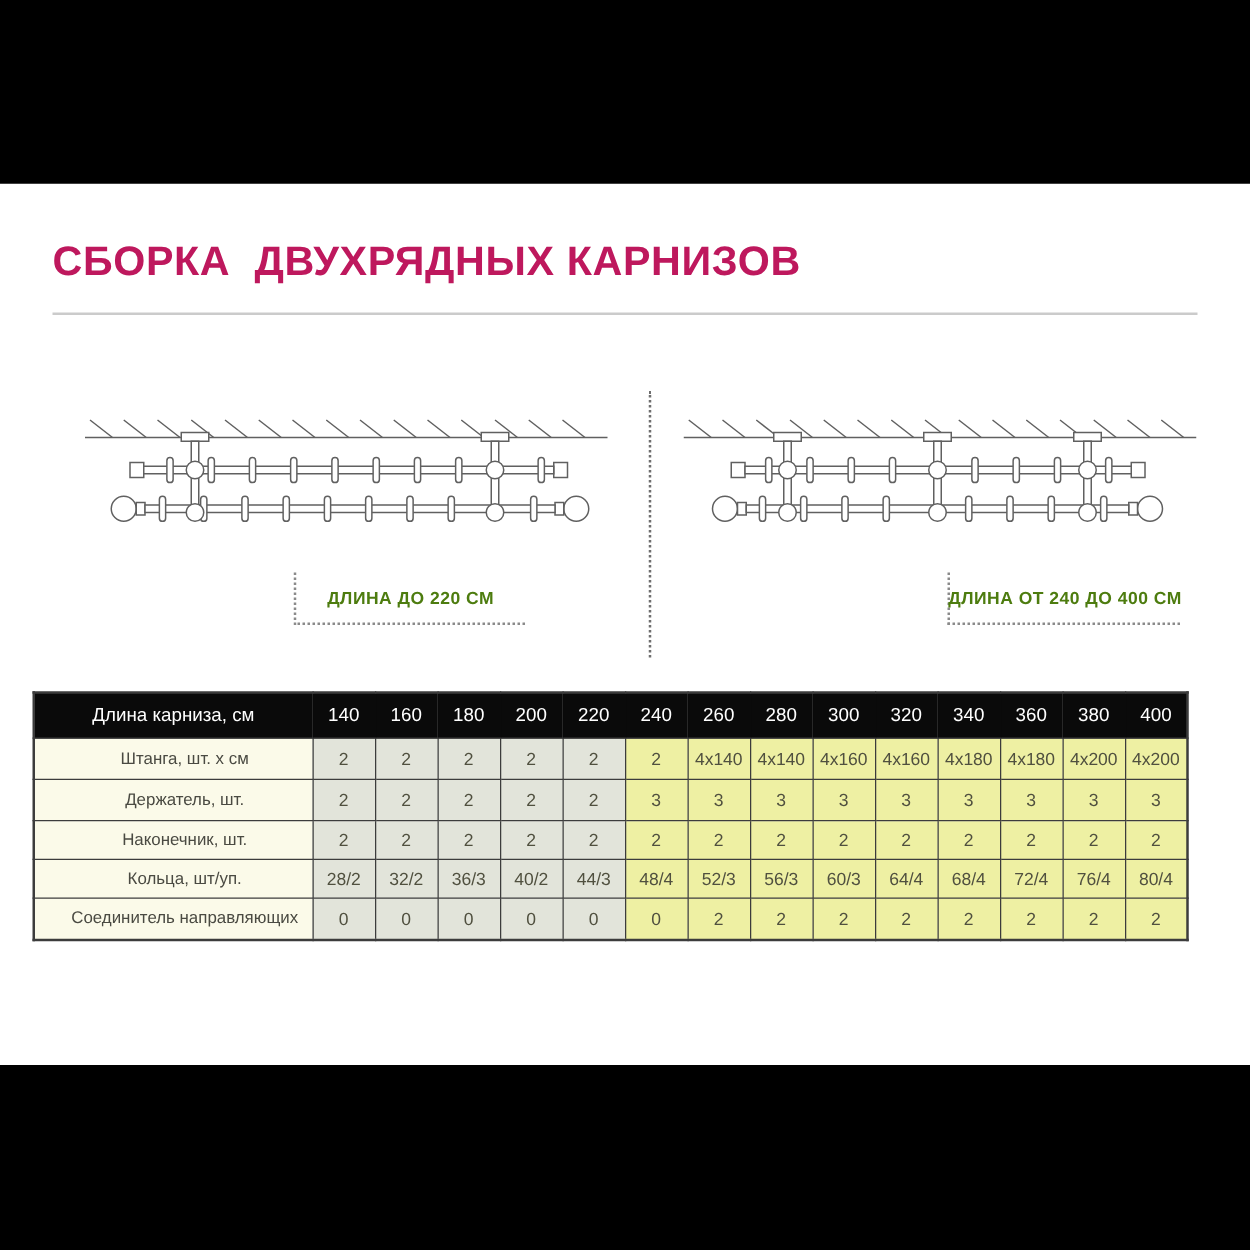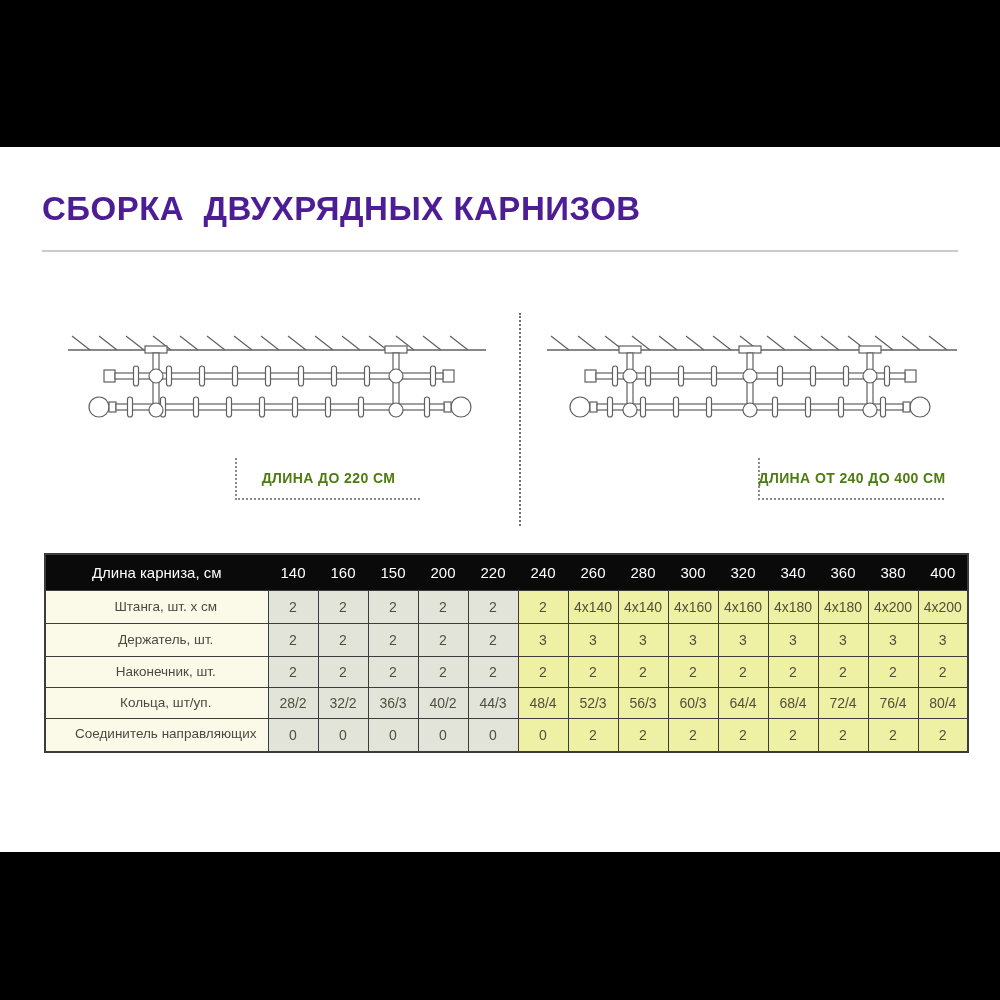--- a/index.html
+++ b/index.html
@@ -7,21 +7,21 @@
     width:1000px;height:1000px;position:relative;
     background:#000;overflow:hidden;
     font-family:"Liberation Sans","DejaVu Sans",sans-serif;
   }
   .content{
     position:absolute;left:0;top:147px;width:1000px;height:705px;
     background:#fff;
   }
   .page-title{
     position:absolute;left:42px;top:44px;
-    font-size:33px;font-weight:bold;color:#4c1d95;
+    font-size:33px;font-weight:bold;color:#be185d;
     letter-spacing:0.5px;white-space:pre;line-height:36px;
   }
   .title-rule{
     position:absolute;left:42px;top:103px;width:916px;height:0;
     border-top:2px solid var(--c-rule,#cbcbcb);
   }
   .diagram{position:absolute;top:163px;}
   .diagram.left{left:60px;}
   .diagram.right{left:535px;}
   .diag-divider{
@@ -30,21 +30,21 @@
   }
   .len-label{
     position:absolute;top:311px;height:40px;
     border-left:2px dotted #8a8a8a;border-bottom:2px dotted #8a8a8a;
     display:flex;align-items:center;justify-content:center;
     font-size:14px;font-weight:bold;color:#4d7c0f;letter-spacing:0.4px;
     white-space:nowrap;
   }
   .len-label.left{left:235px;width:183px;}
   .len-label.right{left:758px;width:184px;}
-  .spec-table-wrap{position:absolute;left:44px;top:406px;}
+  .spec-table-wrap{position:absolute;left:26px;top:406px;}
   table.spec{
     border-collapse:collapse;table-layout:fixed;
     border:2px solid var(--c-border,#3c3c3c);
   }
   table.spec td, table.spec th{
     border:1px solid var(--c-border,#3c3c3c);
     padding:0 2px;text-align:center;vertical-align:middle;
     font-weight:normal;
   }
   table.spec thead th{
@@ -199,21 +199,21 @@
           <col style="width: 50px;">
           <col style="width: 50px;">
           <col style="width: 50px;">
           <col style="width: 50px;">
         </colgroup>
         <thead>
           <tr>
             <th>Длина карниза, см</th>
             <th>140</th>
             <th>160</th>
-            <th>150</th>
+            <th>180</th>
             <th>200</th>
             <th>220</th>
             <th>240</th>
             <th>260</th>
             <th>280</th>
             <th>300</th>
             <th>320</th>
             <th>340</th>
             <th>360</th>
             <th>380</th>

